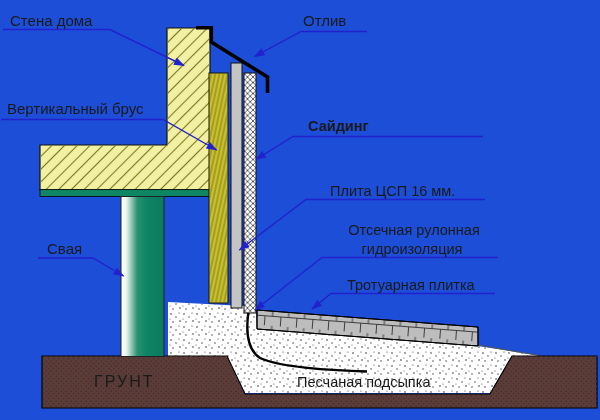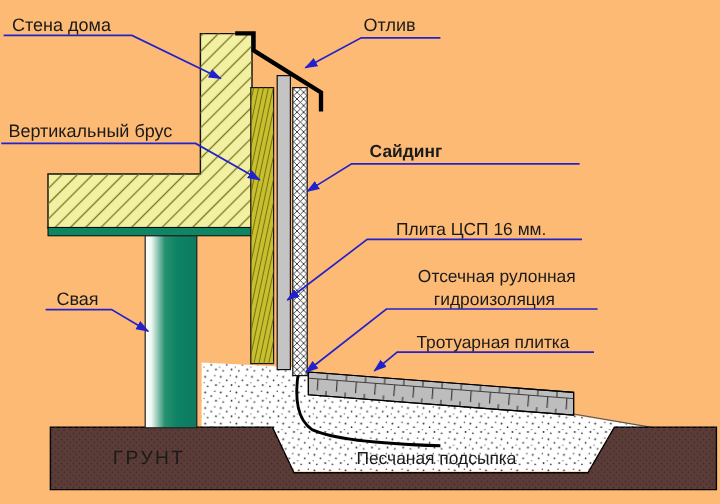--- a/index.html
+++ b/index.html
@@ -1,16 +1,16 @@
 <!DOCTYPE html>
 <html><head>
 <meta charset="utf-8">
 <style>
   html,body{margin:0;padding:0;background:#ffffff;}
-  .stage{width:600px;height:420px;position:relative;background:#fdba74;overflow:hidden;}
+  .stage{width:600px;height:420px;position:relative;background:#1d4ed8;overflow:hidden;}
   svg{display:block;}
   text{font-family:"Liberation Sans","DejaVu Sans",sans-serif;fill:#1a1a1a;}
   .lbl{font-size:15px;}
   .lblr{font-size:14.5px;}
   .bold{font-weight:bold;}
   .soil-label{font-size:16px;letter-spacing:2px;}
 </style>
 </head>
 <body>
 

